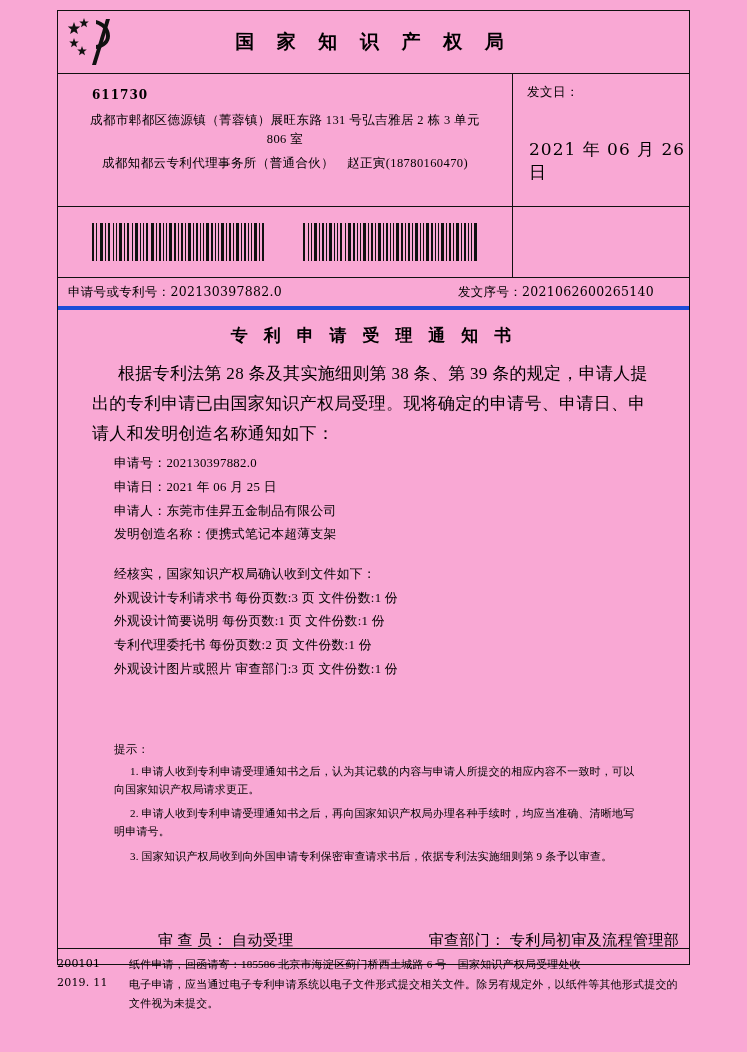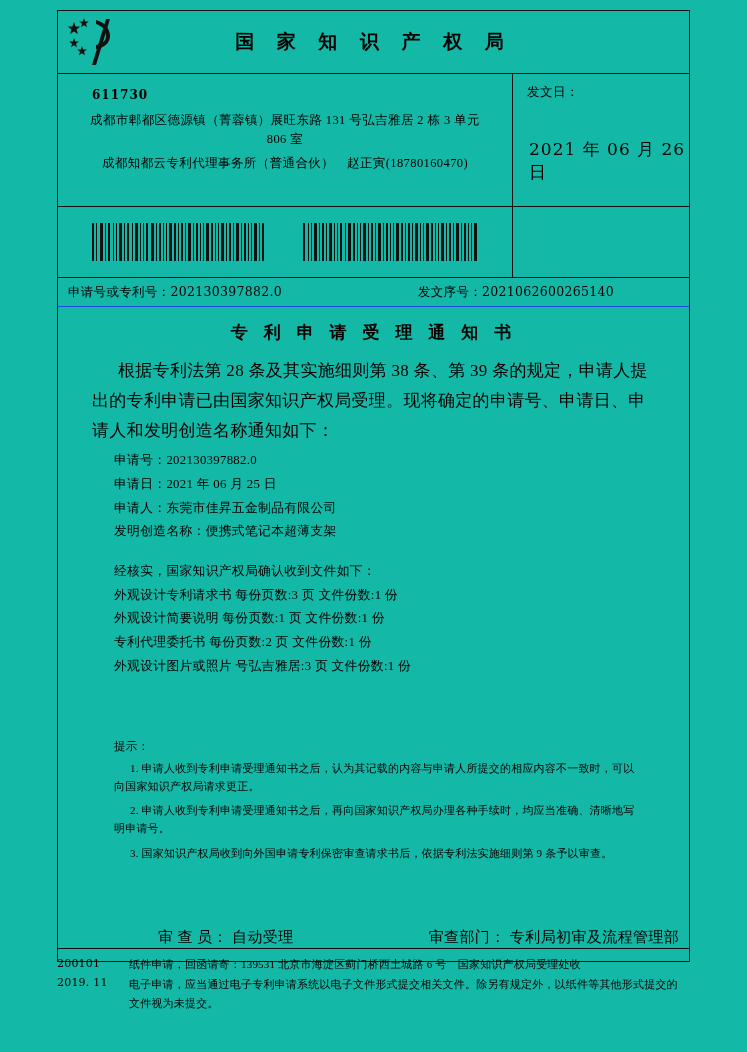--- a/index.html
+++ b/index.html
@@ -9,21 +9,21 @@
   }
   body {
     font-family: "Liberation Serif", "DejaVu Serif", serif;
     color: #000;
   }
   .page {
     position: relative;
     width: 747px;
     height: 1052px;
     margin: 0 auto;
-    background: #14b8a6;
+    background: #f9a8d4;
     overflow: hidden;
   }
   .doc {
     position: absolute;
     left: 57px;
     top: 10px;
     width: 633px;
     border: 1px solid #111;
     box-sizing: border-box;
   }
@@ -125,24 +125,25 @@
     flex: 1 1 auto;
   }
   .barcode {
     height: 38px;
     width: 175px;
   }
 
   
   .appno-row {
     display: flex;
-    border-bottom: 1px solid #1d4ed8;
+    border-bottom: 4px solid #1d4ed8;
     height: 28px;
     align-items: center;
     font-size: 12.5px;
+    gap: 40px;
   }
   .appno-left {
     flex: 0 0 330px;
     padding-left: 10px;
     letter-spacing: 0.3px;
   }
   .appno-right {
     flex: 1 1 auto;
     padding-left: 20px;
     letter-spacing: 0.3px;
@@ -413,21 +414,21 @@
         <div>发明创造名称：便携式笔记本超薄支架</div>
       </div>
 
       <div class="spacer-sm"></div>
 
       <div class="docs-list">
         <div>经核实，国家知识产权局确认收到文件如下：</div>
         <div>外观设计专利请求书 每份页数:3 页 文件份数:1 份</div>
         <div>外观设计简要说明 每份页数:1 页 文件份数:1 份</div>
         <div>专利代理委托书 每份页数:2 页 文件份数:1 份</div>
-        <div>外观设计图片或照片 号弘吉雅居:3 页 文件份数:1 份</div>
+        <div>外观设计图片或照片 审查部门:3 页 文件份数:1 份</div>
       </div>
 
       <div class="notes">
         <div class="notes-title">提示：</div>
         <div class="note-item">1. 申请人收到专利申请受理通知书之后，认为其记载的内容与申请人所提交的相应内容不一致时，可以向国家知识产权局请求更正。</div>
         <div class="note-item">2. 申请人收到专利申请受理通知书之后，再向国家知识产权局办理各种手续时，均应当准确、清晰地写明申请号。</div>
         <div class="note-item">3. 国家知识产权局收到向外国申请专利保密审查请求书后，依据专利法实施细则第 9 条予以审查。</div>
       </div>
 
       <div class="signers">
@@ -445,19 +446,19 @@
   </div>
 
   <div class="footer-sep"></div>
 
   <div class="footer">
     <div class="footer-left">
       <div>200101</div>
       <div>2019. 11</div>
     </div>
     <div class="footer-right">
-      <div>纸件申请，回函请寄：139531 北京市海淀区蓟门桥西土城路 6 号　国家知识产权局受理处收</div>
+      <div>纸件申请，回函请寄：185586 北京市海淀区蓟门桥西土城路 6 号　国家知识产权局受理处收</div>
       <div>电子申请，应当通过电子专利申请系统以电子文件形式提交相关文件。除另有规定外，以纸件等其他形式提交的</div>
       <div>文件视为未提交。</div>
     </div>
   </div>
 
 </div>
 
 </body></html>

